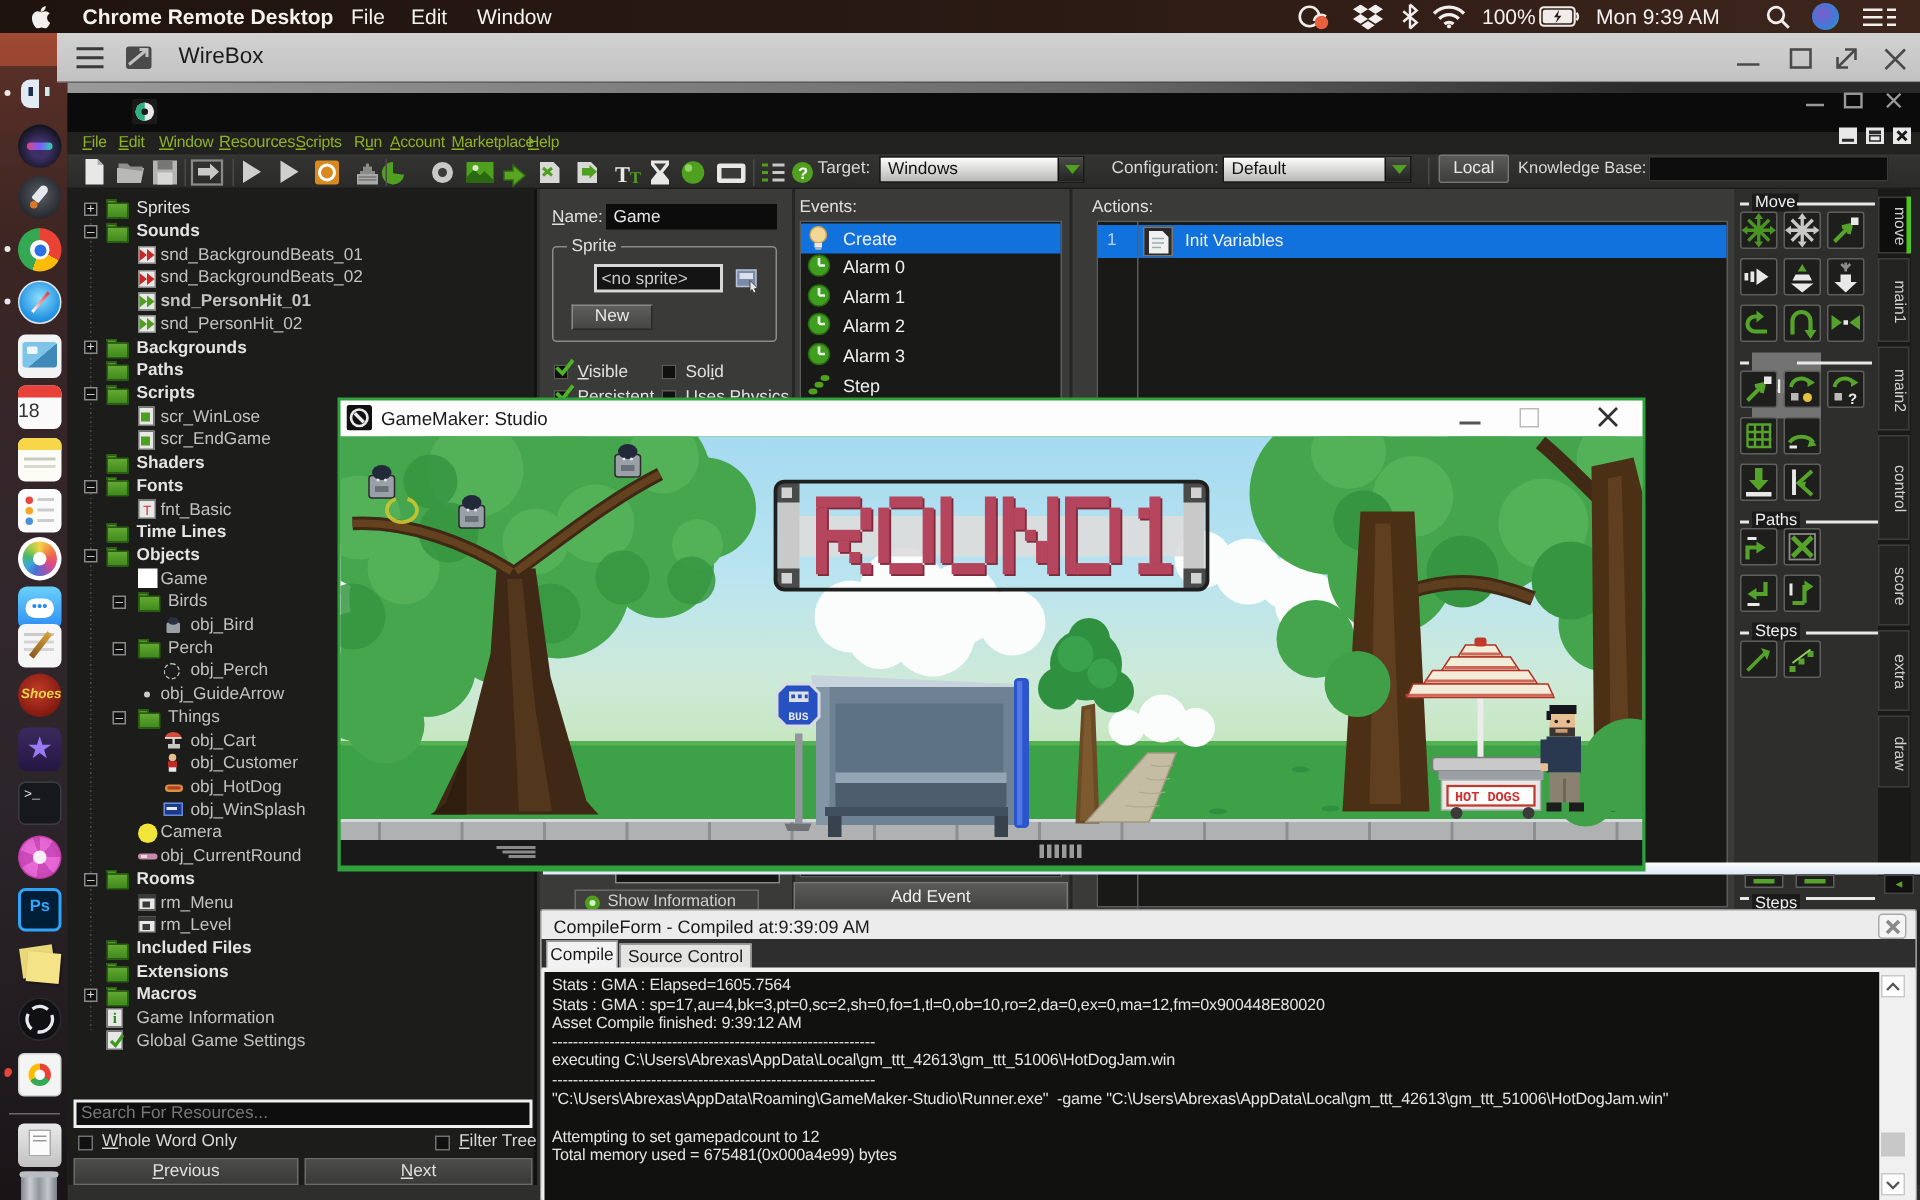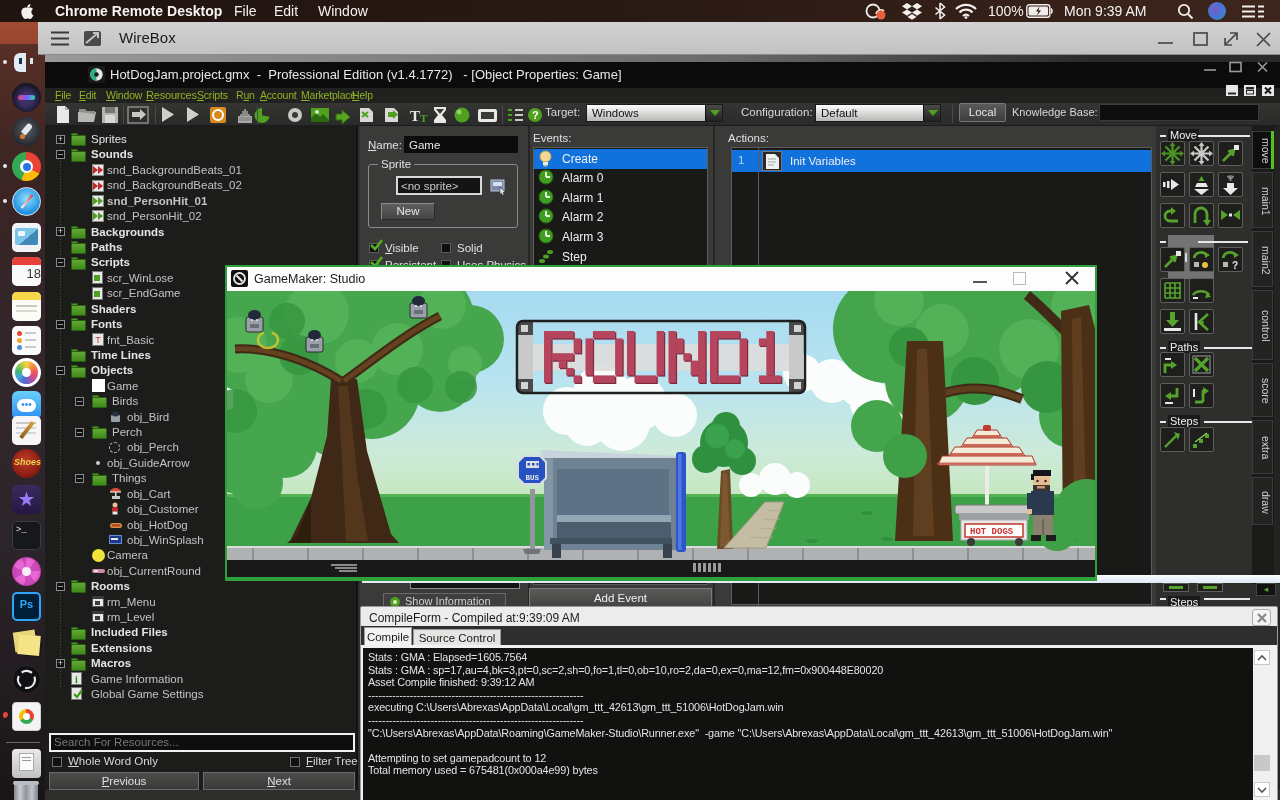--- a/index.html
+++ b/index.html
@@ -37,21 +37,21 @@
       <div style="position:absolute;left:14px;top:6px;width:2px;height:17px;background:linear-gradient(#e33,#fff);transform:rotate(40deg)"></div>
     </div>
     <div class="a" style="left:12px;top:223px;width:29px;height:29px">
       <div style="border-radius:5px;width:100%;height:100%;position:absolute;background:#f2f3f5"></div>
       <div style="position:absolute;left:3px;top:5px;width:23px;height:17px;background:linear-gradient(140deg,#7ec3e8 55%,#3f88b8 56%);border-radius:2px"></div>
       <div style="position:absolute;left:6px;top:8px;width:7px;height:5px;background:#eef7fb;border-radius:1px"></div>
     </div>
     <div class="a" style="left:12px;top:257px;width:29px;height:29px">
       <div style="border-radius:5px;width:100%;height:100%;position:absolute;background:#fafafa"></div>
       <div style="position:absolute;left:0;top:0;width:100%;height:8px;background:#e8413a;border-radius:5px 5px 0 0"></div>
-      <div style="position:absolute;left:0;top:9px;width:100%;text-align:right;font-size:13px;color:#333">18</div>
+      <div style="position:absolute;left:0;top:9px;width:100%;text-align:left;font-size:13px;color:#333">18</div>
     </div>
     <div class="a" style="left:12px;top:292px;width:29px;height:29px">
       <div style="border-radius:5px;width:100%;height:100%;position:absolute;background:#fdfdf8"></div>
       <div style="position:absolute;left:0;top:0;width:100%;height:8px;background:#f7d64a;border-radius:5px 5px 0 0"></div>
       <div style="position:absolute;left:4px;top:13px;width:21px;height:2px;background:#c9c9c2"></div>
       <div style="position:absolute;left:4px;top:18px;width:21px;height:2px;background:#d9d9d2"></div>
     </div>
     <div class="a" style="left:12px;top:326px;width:29px;height:29px">
       <div style="border-radius:5px;width:100%;height:100%;position:absolute;background:#fbfbfb"></div>
       <div style="position:absolute;left:5px;top:5px;width:5px;height:5px;border-radius:50%;background:#e8453c"></div>
@@ -208,21 +208,20 @@
 
 <div class="a" style="left:45px;top:55px;width:1235px;height:745px;background:#2e2e2d"></div>
 <div class="a" style="left:45px;top:55px;width:1235px;height:7px;background:linear-gradient(90deg,#9a9a9a,#6a6a6a 55%,#2a2a2a 85%)"></div>
 <div class="a" style="left:45px;top:62px;width:1235px;height:26px;background:#0b0b0b"></div>
 <svg class="a" style="left:88px;top:66px" width="17" height="17" viewBox="0 0 17 17">
       <rect width="17" height="17" rx="2" fill="#1a1a1a"></rect>
       <circle cx="8.5" cy="8.5" r="6.2" fill="#e8e8e8"></circle>
       <path d="M8.5,2.3 a6.2,6.2 0 0 0 0,12.4 z" fill="#2fae7f"></path>
       <circle cx="8.5" cy="8.5" r="2.2" fill="#1a1a1a"></circle>
     </svg>
-<div class="a tl" style="left:110px;top:67px;font-size:13px;color:#e8e8e8">HotDogJam.project.gmx&nbsp;&nbsp;-&nbsp;&nbsp;Professional Edition (v1.4.1772)&nbsp;&nbsp;&nbsp;- [Object Properties: Game]</div>
 <svg class="a" style="left:1200px;top:60px" width="75" height="14" viewBox="0 0 75 14">
       <g stroke="#9a9a9a" fill="none" stroke-width="1.6">
         <path d="M4,10 h12"></path>
         <rect x="30" y="2.5" width="11" height="9"></rect>
         <path d="M58,2.5 l9,9 M67,2.5 l-9,9"></path>
       </g>
     </svg>
 
 <div class="a" style="left:45px;top:88px;width:1235px;height:15px;background:#21211f"></div>
 <div class="a tl" style="left:55px;top:89px;font-size:10.5px;letter-spacing:-0.2px;color:#8fb223"><u>F</u>ile</div>

